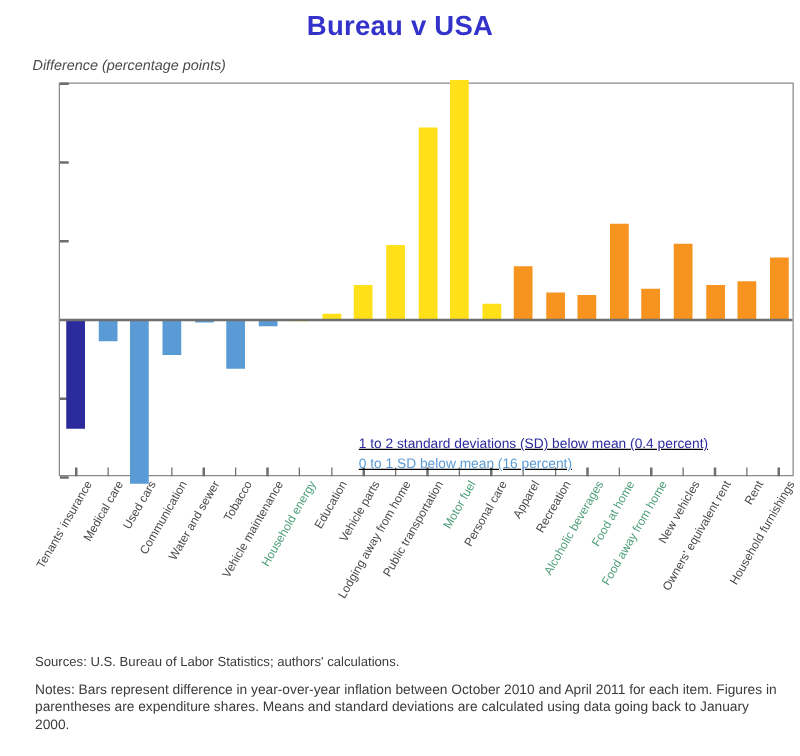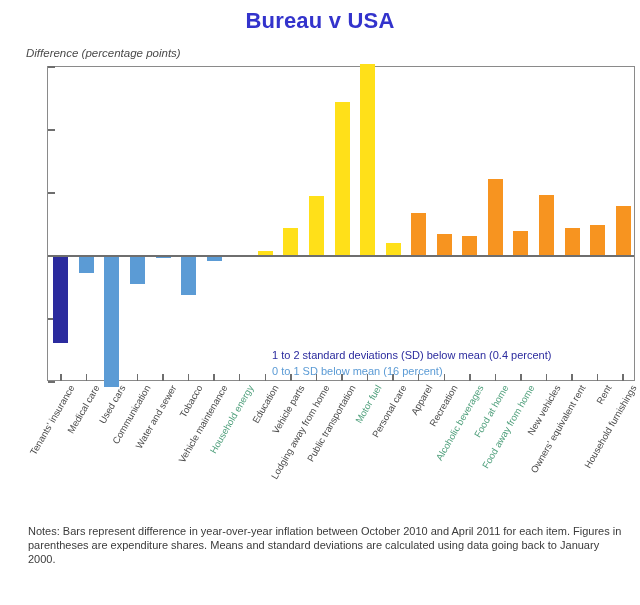--- a/index.html
+++ b/index.html
@@ -63,22 +63,23 @@
     font-size:9.5px;
     color:#4a4a4a;
     white-space:nowrap;
     transform-origin:left top;
     transform:rotate(-60deg) translate(-100%,0);
     text-align:right;
   }
   .x-label.green{color:#4d9e7a;}
   
   #legend{
-    position:absolute;left:224px;top:281px;
+    position:absolute;left:239px;top:281px;
     z-index:8;
+    text-decoration:underline;
   }
   .legend-row{
     font-size:11px;
     line-height:15.5px;
     white-space:nowrap;
     font-weight:normal;
   }
   
   #footnotes{
     position:absolute;left:28px;top:524px;width:600px;
@@ -183,14 +184,15 @@
     <div class="x-label green" style="left: 428.826px;">Alcoholic beverages</div>
     <div class="x-label green" style="left: 454.391px;">Food at home</div>
     <div class="x-label green" style="left: 479.957px;">Food away from home</div>
     <div class="x-label" style="left: 505.522px;">New vehicles</div>
     <div class="x-label" style="left: 531.087px;">Owners' equivalent rent</div>
     <div class="x-label" style="left: 556.652px;">Rent</div>
     <div class="x-label" style="left: 582.217px;">Household furnishings</div>
   </div>
 
 <div id="footnotes">
+  <div id="sources-line">Sources: U.S. Bureau of Labor Statistics; authors' calculations.</div>
   <div id="notes-line">Notes: Bars represent difference in year-over-year inflation between October 2010 and April 2011 for each item. Figures in parentheses are expenditure shares. Means and standard deviations are calculated using data going back to January 2000.</div>
 </div>
 
 </body></html>

